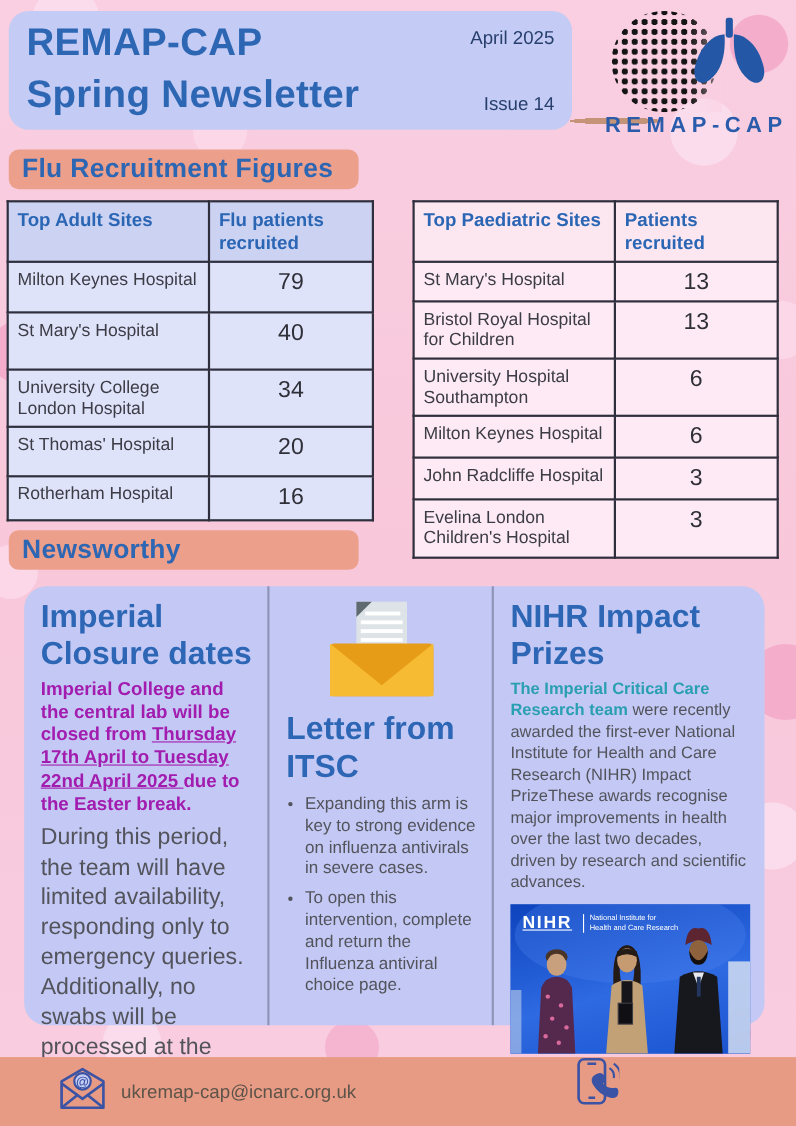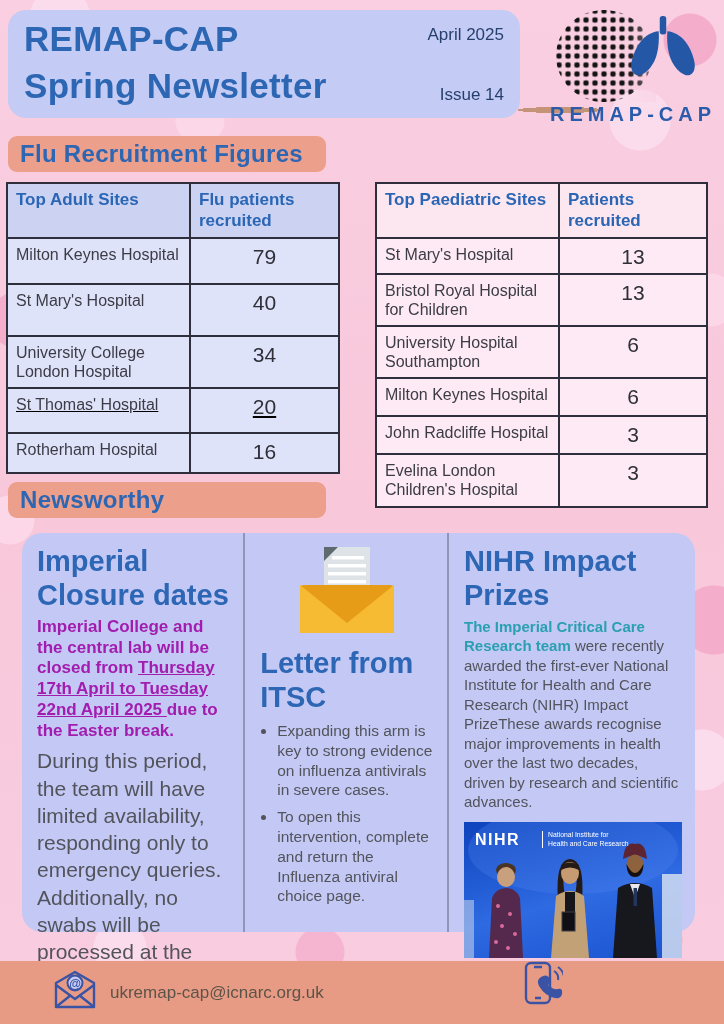--- a/index.html
+++ b/index.html
@@ -61,21 +61,21 @@
   table.sites th, table.sites td { border:2px solid #2e2e3c; vertical-align:top; }
   table.sites th { text-align:left; padding:5px 8px; font-size:17px; color:#2b66b5; line-height:1.25; }
   td.site { font-size:16px; color:#3c3c46; padding:6px 8px; line-height:1.2; }
   td.num  { text-align:center; font-size:21px; color:#2f2f38; padding-top:6px; }
   .adult { left:6px;  top:182px; width:332px; }
   .adult th { background:#ccd3f2; }
   .adult td { background:#dfe3fa; }
   .adult col.c1 { width:183px; } .adult col.c2 { width:149px; }
   .adult tr:nth-child(1){height:50px;} .adult tr:nth-child(2){height:46px;}
   .adult tr:nth-child(3){height:52px;} .adult tr:nth-child(4){height:52px;}
-  .adult tr:nth-child(5){height:45px;text-decoration:underline;} .adult tr:nth-child(6){height:40px;}
+  .adult tr:nth-child(5){height:45px;} .adult tr:nth-child(6){height:40px;}
   .paed { left:375px; top:182px; width:331px; }
   .paed th { background:#fce7f1; }
   .paed td { background:#fdeaf4; }
   .paed col.c1 { width:183px; } .paed col.c2 { width:148px; }
   .paed tr:nth-child(1){height:50px;padding-left:12px;} .paed tr:nth-child(2){height:36px;}
   .paed tr:nth-child(3){height:42px;} .paed tr:nth-child(4){height:44px;}
   .paed tr:nth-child(5){height:38px;} .paed tr:nth-child(6){height:38px;}
   .paed tr:nth-child(7){height:42px;}
 
   
@@ -102,22 +102,22 @@
   .closed-word { font-size:26px; font-weight:bold; letter-spacing:1px; line-height:1; margin-top:2px; }
 
   .env-icon { display:block; margin:2px auto 8px; }
 
   
   .nihr-para { font-size:15px; color:#53535c; line-height:1.3; margin:2px 0 10px; }
   .nihr-team { font-weight:bold; color:#2a9fb1; }
   .photo { width:218px; height:136px; position:relative; overflow:hidden;
     background:linear-gradient(165deg,#0d43bc 0%, #2e6ae2 55%, #1b53cf 100%); }
   .nihr-logo { position:absolute; top:9px; left:11px; display:flex; align-items:flex-start; color:#fff; }
-  .nihr-logo-word { font-weight:bold; font-size:16px; letter-spacing:1.5px; padding-right:22px;
-    border-right:1.5px solid #ffffff; line-height:1.1; }
+  .nihr-logo-word { font-weight:bold; font-size:16px; letter-spacing:1.5px; padding-right:10px;
+    border-right:1.5px solid #ffffff; line-height:1.1;text-decoration:underline; }
   .nihr-logo-small { font-size:6.8px; line-height:1.3; padding-left:5px; }
   .caption { width:218px; box-sizing:border-box; background:#f9cadb; padding:5px 10px;
     font-size:12.5px; color:#4c4c52; text-align:center; line-height:1.28; }
 
   
   .footer { position:absolute; left:0; bottom:0; width:724px; height:63px; background:#e89b84; }
   .f-item { position:absolute; top:0; height:63px; display:flex; align-items:center; gap:12px;
     color:#5c5349; font-size:17px; }
   .f-email { left:52px; } .f-tel { left:412px;flex-direction:column; }
 </style>

